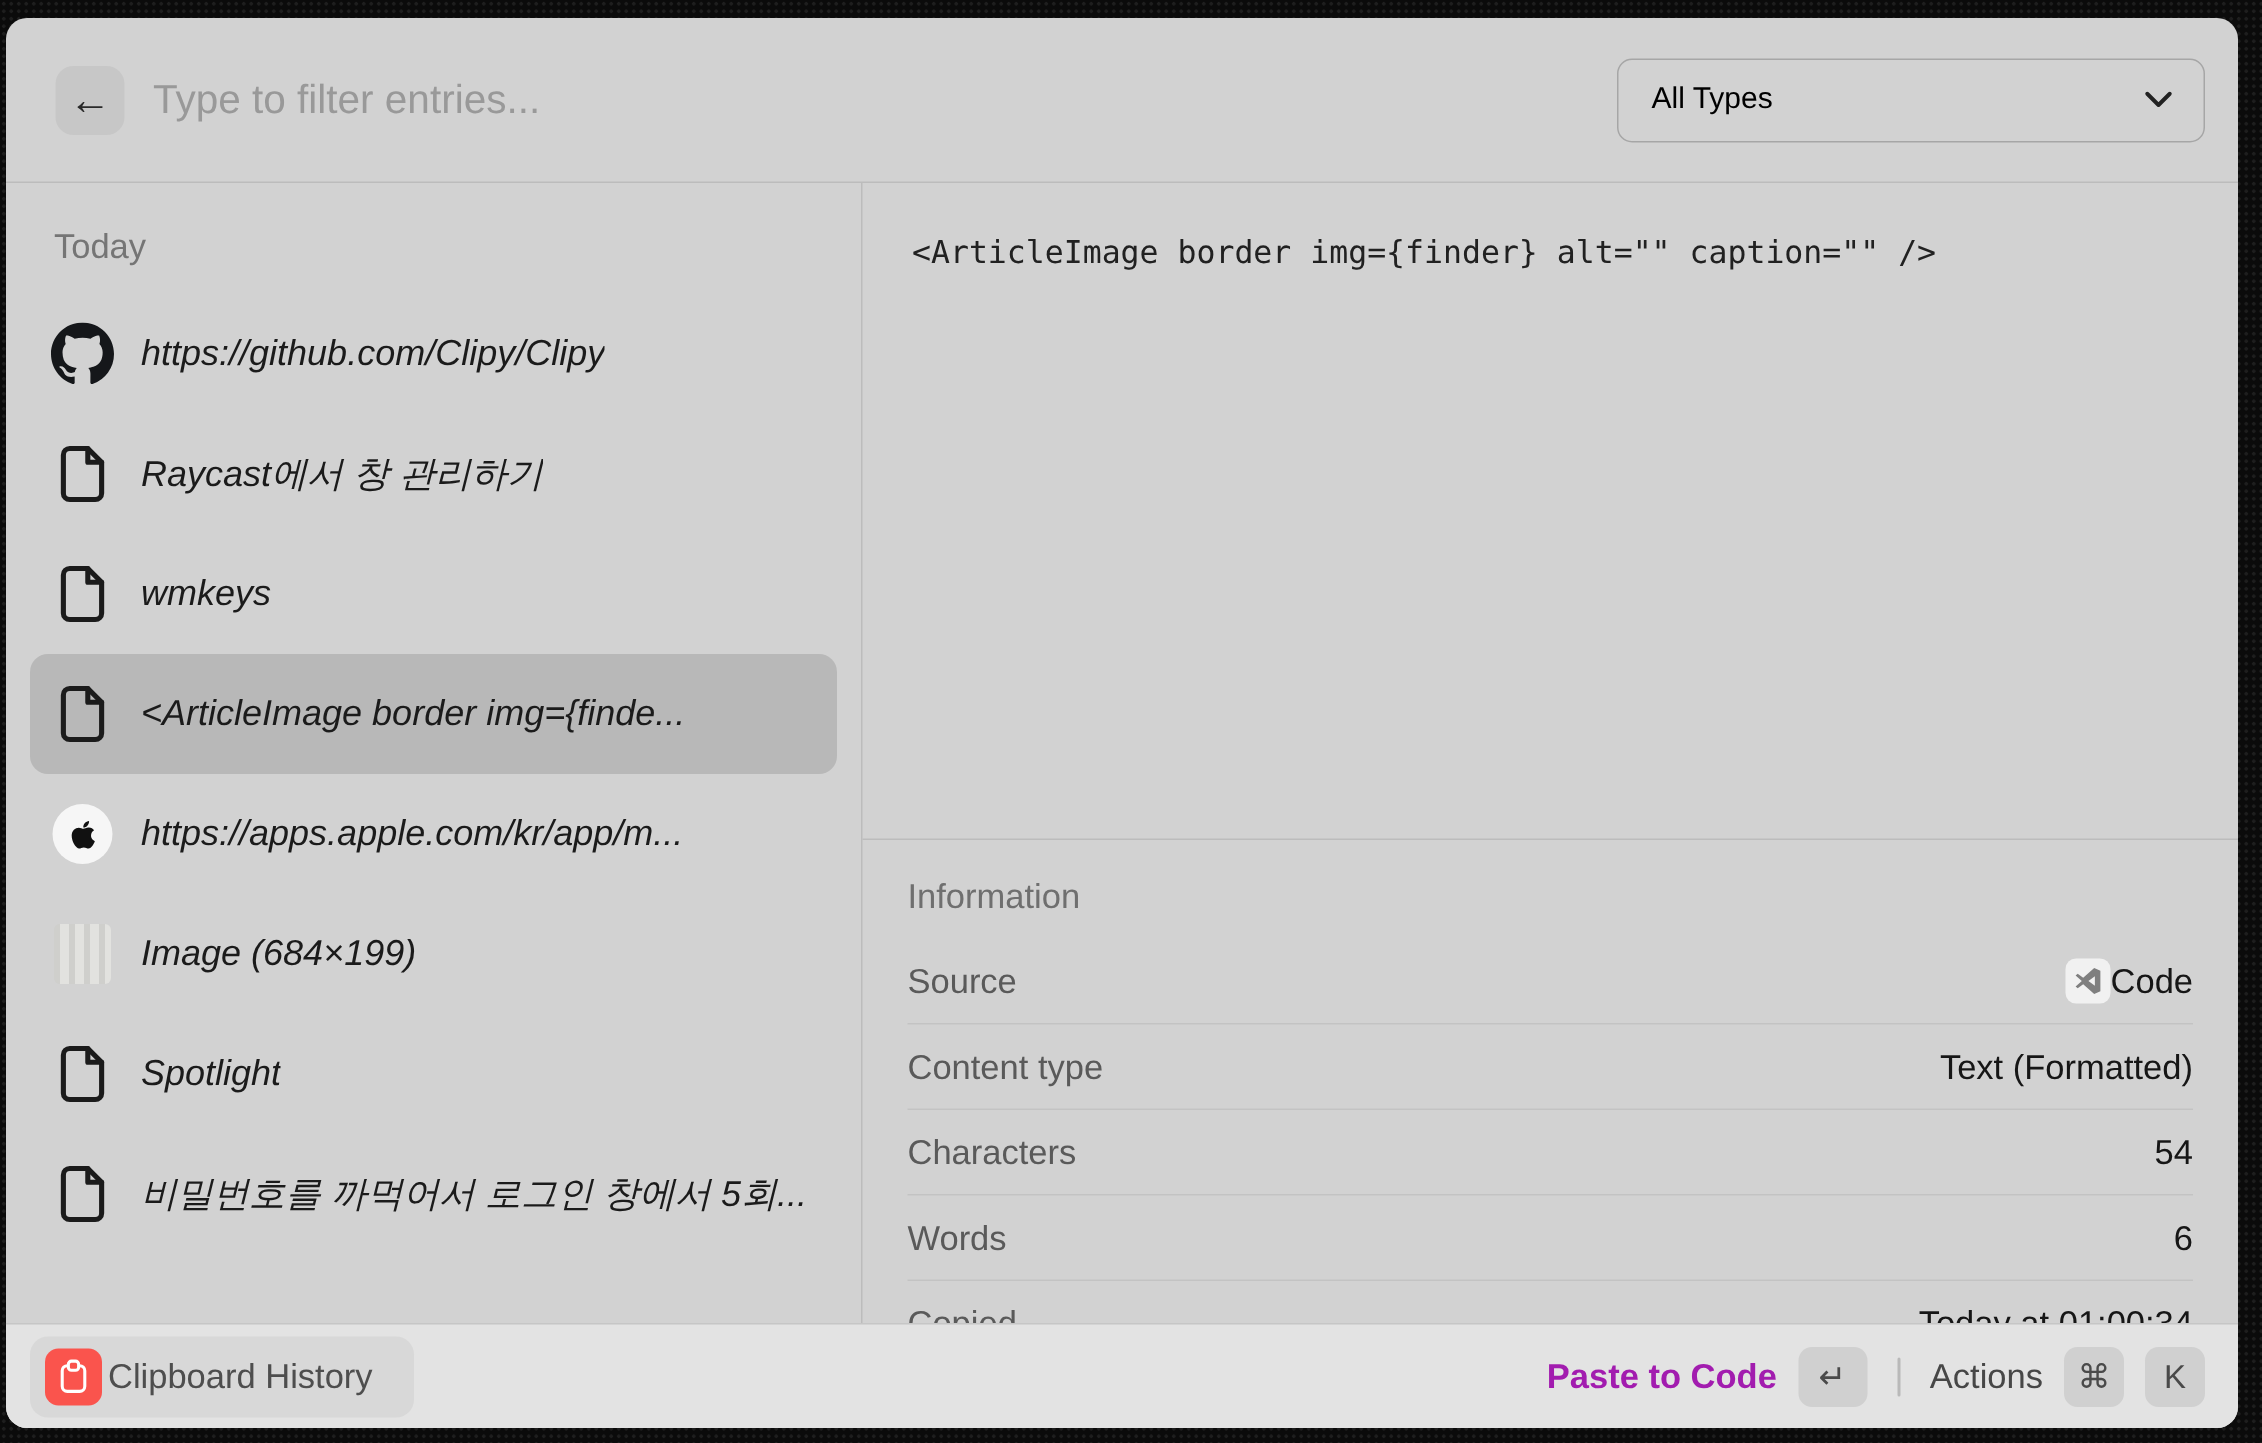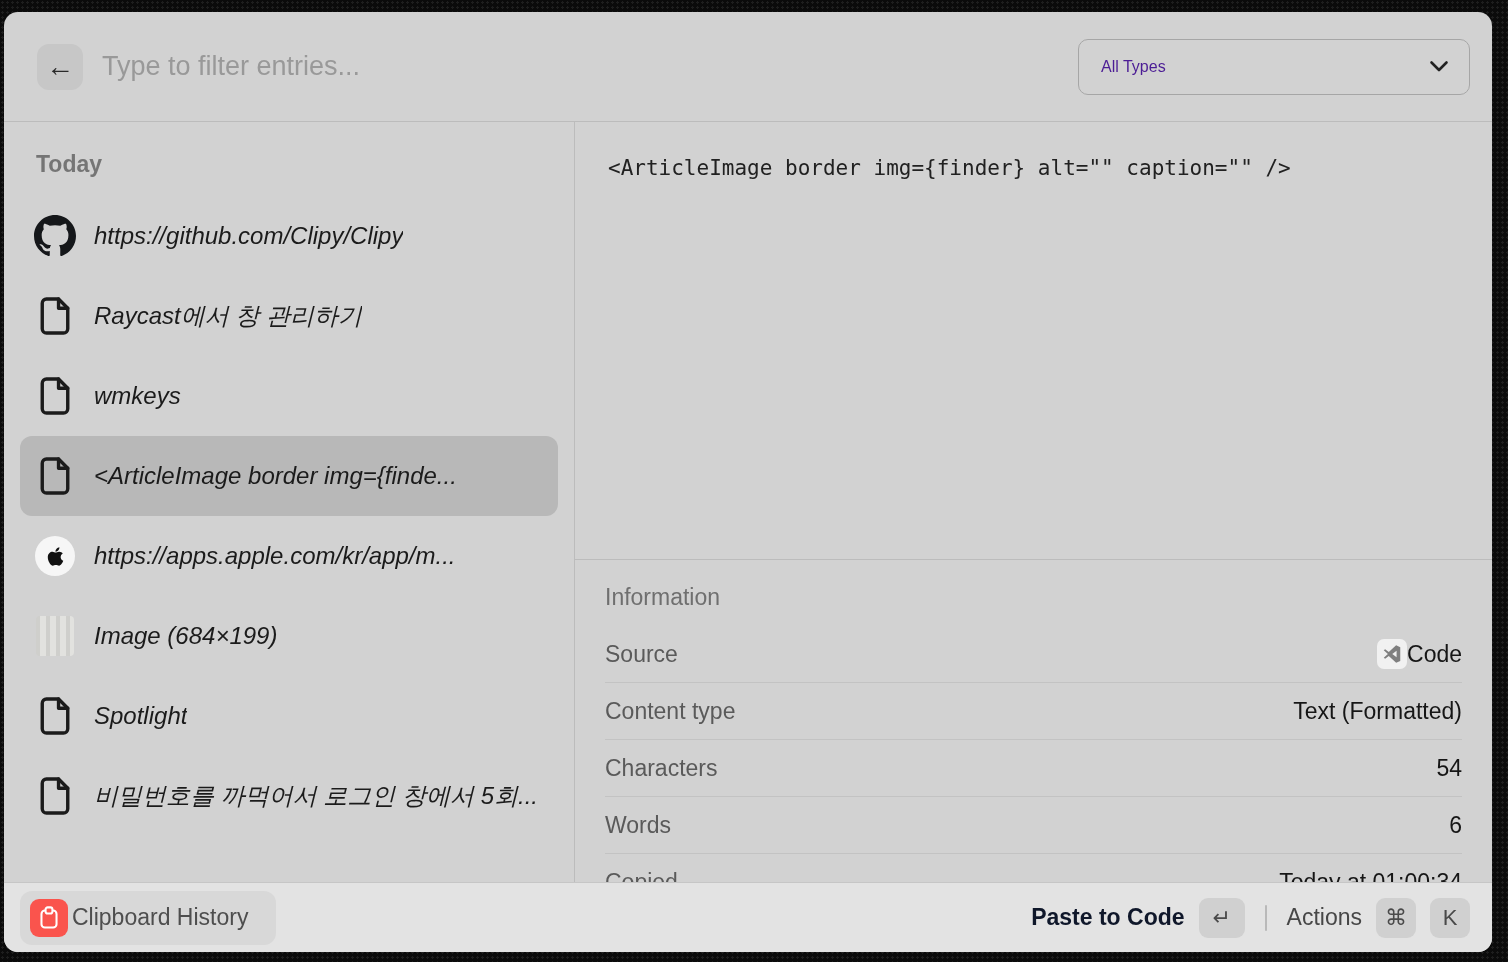--- a/index.html
+++ b/index.html
@@ -21,28 +21,28 @@
     padding:0 22px 0 33px;border-bottom:1px solid #bcbcbc;box-sizing:border-box;}
   .back-btn{width:46px;height:46px;border-radius:12px;background:#c7c7c7;
     display:flex;align-items:center;justify-content:center;flex:none;
     font-size:28px;color:#2a2a2a;cursor:default;}
   .search-input{flex:1;margin-left:17px;border:none;outline:none;background:transparent;
     font-size:27px;color:#222;font-family:inherit;}
   .search-input::placeholder{color:#999;}
   .dropdown{width:392px;height:56px;flex:none;box-sizing:border-box;
     border:1.5px solid #a6a6a6;border-radius:10px;display:flex;align-items:center;
     padding:0 20px 0 22px;}
-  .dropdown-value{font-size:16px;color:#4c1d95;}
+  .dropdown-value{font-size:20px;color:#000000;}
   .dropdown .chev{margin-left:auto;display:flex;}
   
   .bod{flex:1;display:flex;min-height:0;}
   .list-col{width:571px;flex:none;border-right:1px solid #bcbcbc;box-sizing:border-box;
     padding:0 16px;overflow:hidden;}
   .section-label{margin:28px 0 18px 16px;font-size:23px;line-height:28px;
-    color:#757575;font-weight:700;}
+    color:#757575;font-weight:400;}
   .list-item{height:80px;border-radius:12px;display:flex;align-items:center;
     padding:0 10px 0 14px;box-sizing:border-box;font-style:italic;}
   .list-item.selected{background:#b8b8b8;}
   .item-icon{width:42px;height:42px;flex:none;display:flex;align-items:center;justify-content:center;}
   .item-label{margin-left:18px;font-size:24px;color:#1b1b1b;white-space:nowrap;
     overflow:hidden;text-overflow:clip;}
   .apple-circle{width:40px;height:40px;border-radius:50%;background:#f6f6f6;
     display:flex;align-items:center;justify-content:center;}
   .thumb{width:38px;height:40px;border-radius:4px;background:#dcdcda;
     background-image:repeating-linear-gradient(90deg,#cfcfcc 0 4px,#e2e2df 4px 10px),
@@ -65,21 +65,21 @@
     display:flex;align-items:center;justify-content:center;}
   
   .ftr{height:70px;flex:none;background:#e3e3e3;border-top:1px solid #c6c6c6;
     display:flex;align-items:center;padding:0 22px 0 16px;box-sizing:border-box;}
   .app-pill{display:flex;align-items:center;gap:4px;background:#d8d8d8;
     border-radius:12px;padding:8px 28px 8px 10px;}
   .clip-box{width:38px;height:38px;border-radius:9px;background:#fa544d;
     display:flex;align-items:center;justify-content:center;}
   .app-name{font-size:23px;color:#4e4e4e;font-weight:500;}
   .ftr-right{margin-left:auto;display:flex;align-items:center;gap:14px;}
-  .primary-label{font-size:23px;font-weight:700;color:#0f172a;}
+  .primary-label{font-size:23px;font-weight:700;color:#a21caf;}
   .keycap{min-width:40px;height:40px;padding:0 6px;border-radius:9px;background:#d0d0d0;
     display:flex;align-items:center;justify-content:center;font-size:22px;color:#4a4a4a;box-sizing:border-box;}
   .keycap.wide{min-width:46px;}
   .vdiv{width:2px;height:26px;background:#b9b9b9;border-radius:1px;margin:0 6px;}
   .secondary-label{font-size:23px;color:#474747;font-weight:500;}
   svg{display:block;}
 </style>
 </head>
 <body>
 

